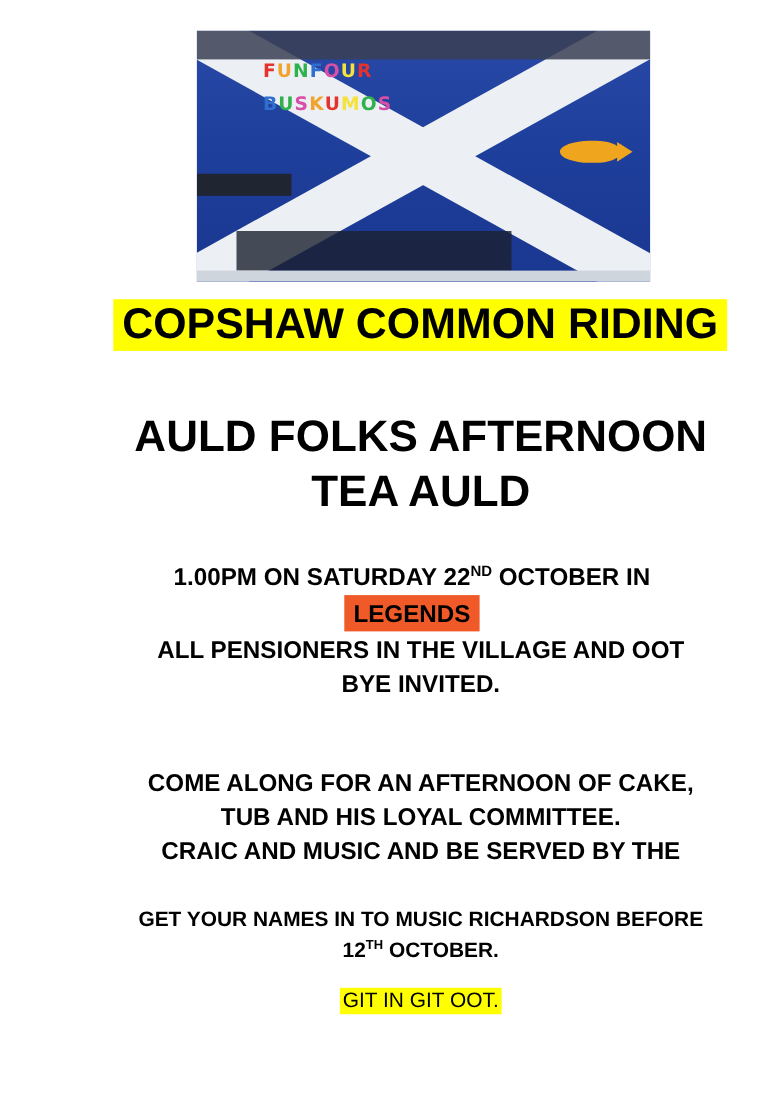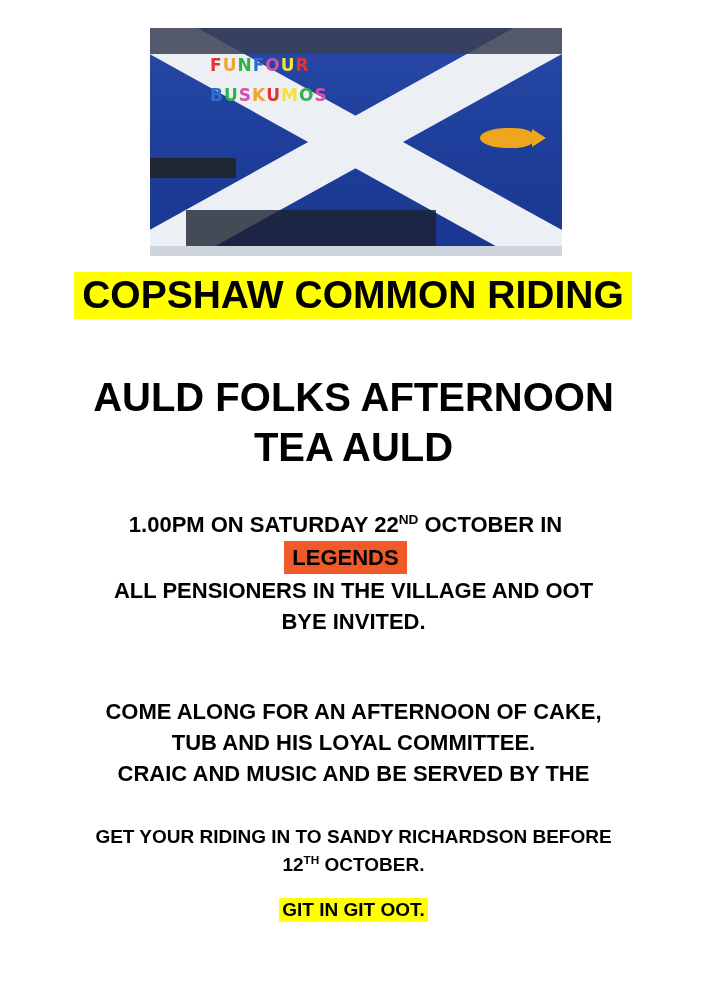--- a/index.html
+++ b/index.html
@@ -13,20 +13,21 @@
     font-family: "Liberation Sans", sans-serif;
     color: #000000;
     overflow: hidden;
   }
 
   .poster {
     position: relative;
     width: 567px;
     height: 1000px;
     box-sizing: border-box;
+    margin-left: 29px;
   }
 
   
   .photo-wrap {
     position: absolute;
     left: 150px;
     top: 28px;
     width: 412px;
     height: 228px;
     overflow: hidden;
@@ -195,21 +196,21 @@
     position: absolute;
     left: 40px;
     top: 898px;
     width: 627px;
     text-align: center;
   }
   .closing-highlight {
     display: inline-block;
     background: #ffff00;
     font-size: 19px;
-    font-weight: bold;
+    font-weight: normal;
     padding: 1px 3px;
   }
 </style>
 </head>
 <body>
 
 <div class="poster">
 
   <div class="photo-wrap">
     <div class="flag"></div>
@@ -250,21 +251,21 @@
     <div>BYE INVITED.</div>
   </div>
 
   <div class="para p-come">
     <div>COME ALONG FOR AN AFTERNOON OF CAKE,</div>
     <div>TUB AND HIS LOYAL COMMITTEE.</div>
     <div>CRAIC AND MUSIC AND BE SERVED BY THE</div>
   </div>
 
   <div class="para p-names">
-    <div>GET YOUR RIDING IN TO SANDY RICHARDSON BEFORE</div>
+    <div>GET YOUR NAMES IN TO MUSIC RICHARDSON BEFORE</div>
     <div>
       <span>12</span><sup>TH</sup><span> OCTOBER.</span>
     </div>
   </div>
 
   <div class="closing">
     <span class="closing-highlight">GIT IN GIT OOT.</span>
   </div>
 
 </div>

